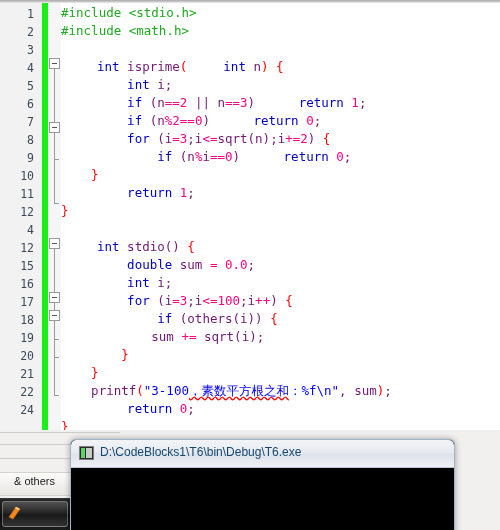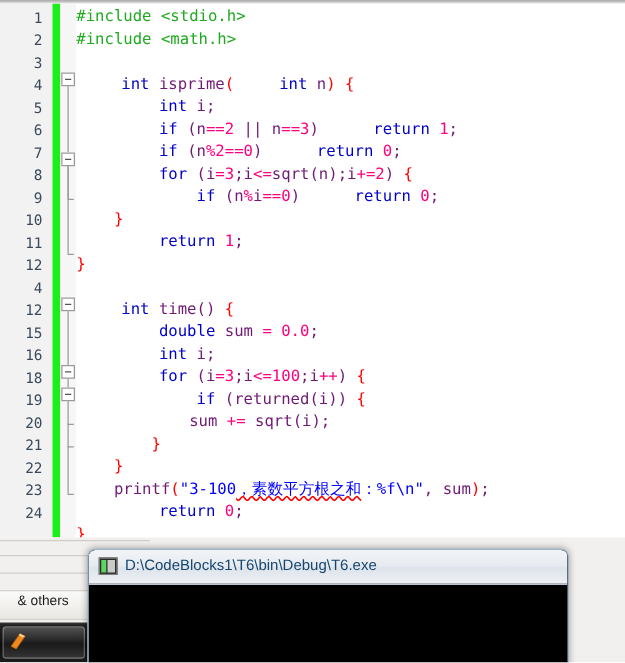--- a/index.html
+++ b/index.html
@@ -282,26 +282,26 @@
       <div class="row"><span class="lnum">7</span></div>
       <div class="row"><span class="lnum">8</span></div>
       <div class="row"><span class="lnum">9</span></div>
       <div class="row"><span class="lnum">10</span></div>
       <div class="row"><span class="lnum">11</span></div>
       <div class="row"><span class="lnum">12</span></div>
       <div class="row"><span class="lnum">4</span></div>
       <div class="row"><span class="lnum">12</span></div>
       <div class="row"><span class="lnum">15</span></div>
       <div class="row"><span class="lnum">16</span></div>
+      <div class="row"><span class="lnum">17</span></div>
       <div class="row"><span class="lnum">18</span></div>
       <div class="row"><span class="lnum">19</span></div>
       <div class="row"><span class="lnum">20</span></div>
       <div class="row"><span class="lnum">21</span></div>
       <div class="row"><span class="lnum">22</span></div>
-      <div class="row"><span class="lnum">23</span></div>
       <div class="row"><span class="lnum">24</span></div>
 
     </div>
 
     <div>
       <div class="foldbox" style="top:58px;"></div>
       <div class="foldline" style="top:69px; height:53px;"></div>
       <div class="foldbox" style="top:122px;"></div>
       <div class="foldline" style="top:133px; height:26px;"></div>
       <div class="foldtick" style="top:159px;"></div>
@@ -324,25 +324,25 @@
       <div class="row"><span class="code"><span class="kw">int</span> <span class="plain">isprime</span><span class="pun">(</span><span class="kw">int</span> <span class="plain">n</span><span class="pun">)</span> <span class="pun">{</span></span></div>
       <div class="row"><span class="code">    <span class="kw">int</span> <span class="plain">i;</span></span></div>
       <div class="row"><span class="code">    <span class="kw">if</span> <span class="plain">(n</span><span class="op">==</span><span class="num">2</span> <span class="plain">||</span> <span class="plain">n</span><span class="op">==</span><span class="num">3</span><span class="plain">)</span> <span class="kw">return</span> <span class="num">1</span><span class="plain">;</span></span></div>
       <div class="row"><span class="code">    <span class="kw">if</span> <span class="plain">(n</span><span class="op">%</span><span class="num">2</span><span class="op">==</span><span class="num">0</span><span class="plain">)</span> <span class="kw">return</span> <span class="num">0</span><span class="plain">;</span></span></div>
       <div class="row"><span class="code">    <span class="kw">for</span> <span class="plain">(i</span><span class="op">=</span><span class="num">3</span><span class="plain">;i</span><span class="op">&lt;=</span><span class="plain">sqrt(n);i</span><span class="op">+=</span><span class="num">2</span><span class="plain">)</span> <span class="pun">{</span></span></div>
       <div class="row"><span class="code">        <span class="kw">if</span> <span class="plain">(n</span><span class="op">%</span><span class="plain">i</span><span class="op">==</span><span class="num">0</span><span class="plain">)</span> <span class="kw">return</span> <span class="num">0</span><span class="plain">;</span></span></div>
       <div class="row"><span class="code">    <span class="pun">}</span></span></div>
       <div class="row"><span class="code">    <span class="kw">return</span> <span class="num">1</span><span class="plain">;</span></span></div>
       <div class="row"><span class="code"><span class="pun">}</span></span></div>
       <div class="row"><span class="code"></span></div>
-      <div class="row"><span class="code"><span class="kw">int</span> <span class="plain">time()</span> <span class="pun">{</span></span></div>
+      <div class="row"><span class="code"><span class="kw">int</span> <span class="plain">stdio()</span> <span class="pun">{</span></span></div>
       <div class="row"><span class="code">    <span class="kw">double</span> <span class="plain">sum</span> <span class="op">=</span> <span class="num">0.0</span><span class="plain">;</span></span></div>
       <div class="row"><span class="code">    <span class="kw">int</span> <span class="plain">i;</span></span></div>
       <div class="row"><span class="code">    <span class="kw">for</span> <span class="plain">(i</span><span class="op">=</span><span class="num">3</span><span class="plain">;i</span><span class="op">&lt;=</span><span class="num">100</span><span class="plain">;i</span><span class="op">++</span><span class="plain">)</span> <span class="pun">{</span></span></div>
-      <div class="row"><span class="code">        <span class="kw">if</span> <span class="plain">(returned(i))</span> <span class="pun">{</span></span></div>
+      <div class="row"><span class="code">        <span class="kw">if</span> <span class="plain">(others(i))</span> <span class="pun">{</span></span></div>
       <div class="row"><span class="code">            <span class="plain">sum</span> <span class="op">+=</span> <span class="plain">sqrt(i);</span></span></div>
       <div class="row"><span class="code">        <span class="pun">}</span></span></div>
       <div class="row"><span class="code">    <span class="pun">}</span></span></div>
       <div class="row"><span class="code">    <span class="plain">printf</span><span class="pun">(</span><span class="str">"3-100<span class="sq">，素数平方根之和</span>：%f\n"</span><span class="plain">,</span> <span class="plain">sum</span><span class="pun">)</span><span class="plain">;</span></span></div>
       <div class="row"><span class="code">    <span class="kw">return</span> <span class="num">0</span><span class="plain">;</span></span></div>
       <div class="row"><span class="code"><span class="pun">}</span></span></div>
 
     </div>
   </div>
 

